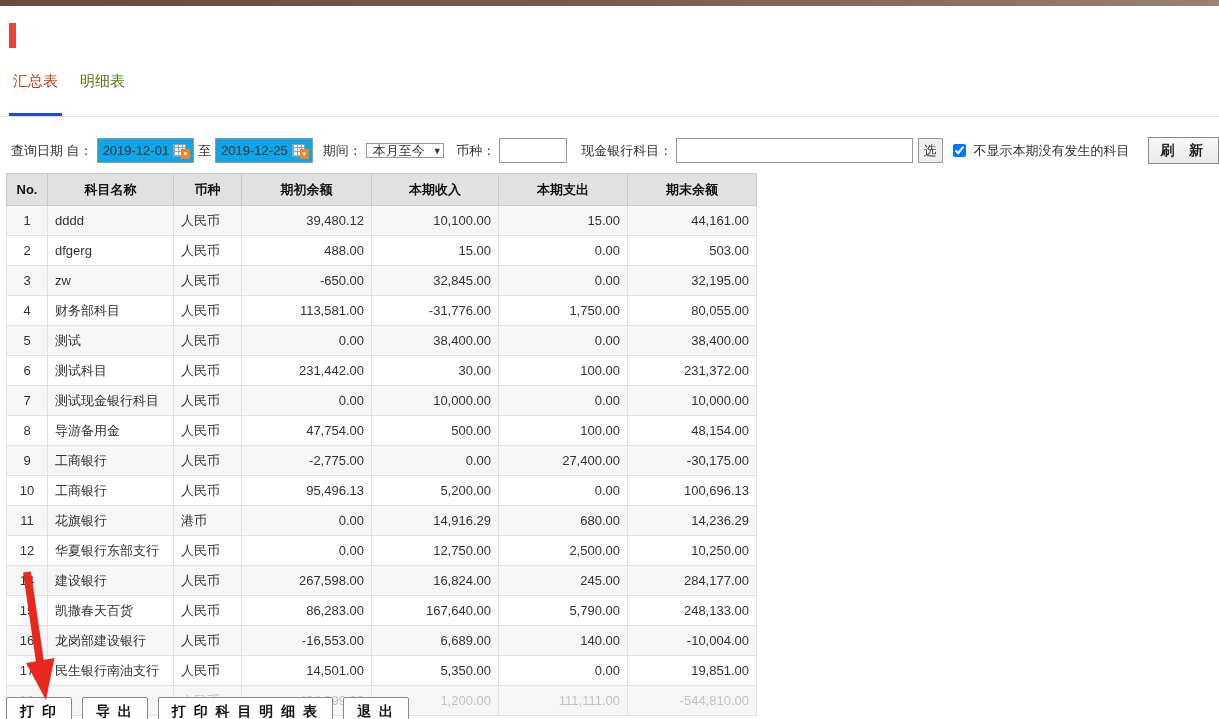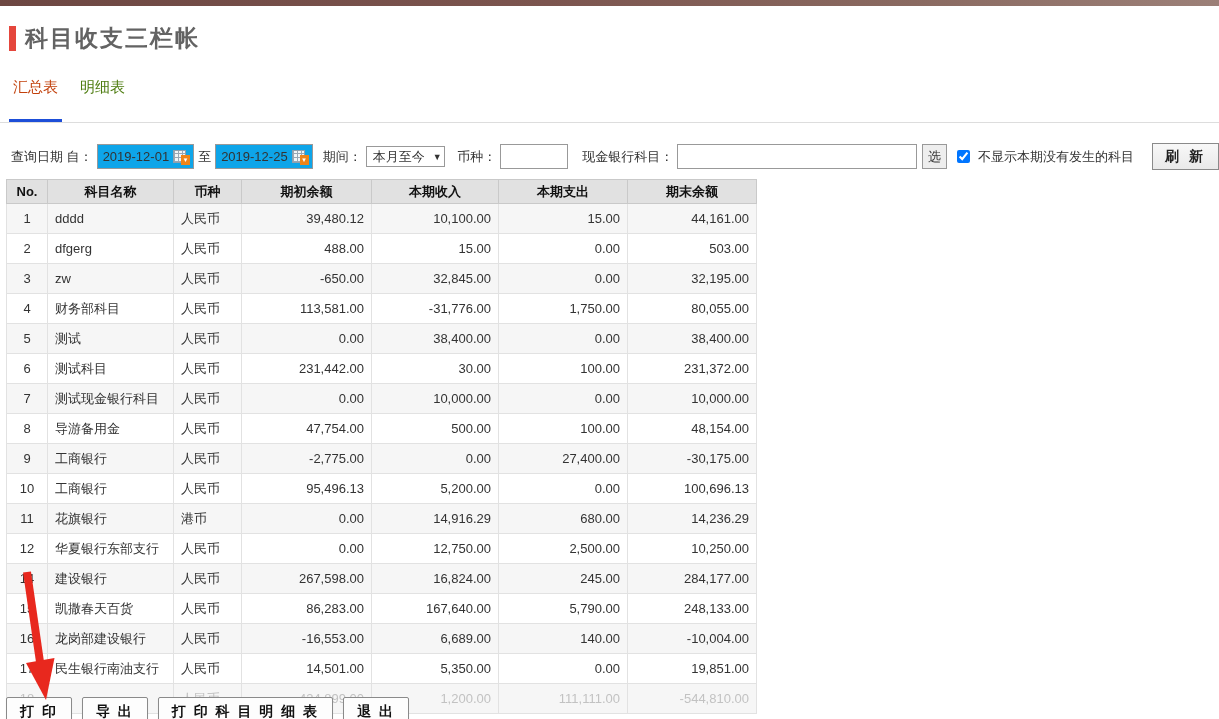--- a/index.html
+++ b/index.html
@@ -26,32 +26,32 @@
   .date-wrap { position:relative; display:inline-flex; align-items:center; border:1px solid #999;
     height:25px; background:#0ea5e9; padding:0 3px 0 5px; }
   .date-wrap .date-text { font-size:13px; color:#333; margin-right:4px; }
   .cal-icon { position:relative; width:17px; height:16px; display:inline-block; cursor:pointer; }
   .cal-grid { position:absolute; left:0; top:1px; width:13px; height:13px; border:1px solid #8fa0ae; background:
     repeating-linear-gradient(0deg,#9aa7b4 0 1px,transparent 1px 4px),
     repeating-linear-gradient(90deg,#9aa7b4 0 1px,transparent 1px 4px); background-color:#f2f5f7; }
   .cal-drop { position:absolute; right:0; bottom:0; width:9px; height:10px; background:#f08519;
     color:#fff; font-size:7px; line-height:10px; text-align:center; }
   .select-box { display:inline-flex; align-items:center; justify-content:space-between;
-    border:1px solid #999; height:21px; padding:0 6px; min-width:74px; background:#fff; cursor:pointer; }
+    border:1px solid #999; height:15px; padding:0 6px; min-width:74px; background:#fff; cursor:pointer; }
   .select-box .arrow { font-size:9px; color:#333; margin-left:8px; }
   .mini-btn { border:1px solid #999; background:#eee; height:25px; padding:0 5px; font-size:13px;
     color:#333; cursor:pointer; font-family:inherit; }
   .chk { margin:0 4px 0 10px; vertical-align:middle; }
   .refresh-btn { border:1px solid #8a8a8a; background:linear-gradient(#f8f8f8,#e9e9e9);
     height:27px; padding:0 12px; font-size:14px; font-weight:bold; color:#222;
-    letter-spacing:3px; margin-left:14px; cursor:pointer; font-family:Liberation Sans, sans-serif; }
+    letter-spacing:3px; margin-left:14px; cursor:pointer; font-family:Liberation Mono, monospace; }
 
   
   .grid { border-collapse:collapse; margin:9px 0 0 6px; font-size:13px; color:#333; table-layout:fixed; }
-  .grid th { background:#e1e1e1; border:1px solid #c9c9c9; font-weight:bold; height:24px;
+  .grid th { background:#e1e1e1; border:1px solid #c9c9c9; font-weight:bold; height:32px;
     text-align:center; color:#111; }
   .grid td { border:1px solid #e2e2e2; height:30px; overflow:hidden; }
   .grid tr:nth-child(odd)  td { background:#f6f6f6; }
   .grid tr:nth-child(even) td { background:#ffffff; }
   .grid td.col-no  { text-align:center; }
   .grid td.col-name{ text-align:left; padding-left:7px; }
   .grid td.col-cur { text-align:left; padding-left:7px; }
   .grid td.num     { text-align:right; padding-right:7px; }
   .grid tr.dimmed td { color:#c2c2c2; }
 
@@ -65,21 +65,20 @@
   .arrow-overlay { position:absolute; left:0; top:0; width:1219px; height:719px;
     pointer-events:none; z-index:30; }
 </style>
 </head>
 <body>
 
 <div class="top-strip"></div>
 
 <div class="page-header">
   <div class="red-bar"></div>
-  <div class="page-title">科目收支三栏帐</div>
 </div>
 
 <div class="tabs">
   <div class="tab active">汇总表</div>
   <div class="tab">明细表</div>
 </div>
 
 <div class="filter-bar">
   <span class="lbl">查询日期 自：</span>
   <span class="date-wrap">

